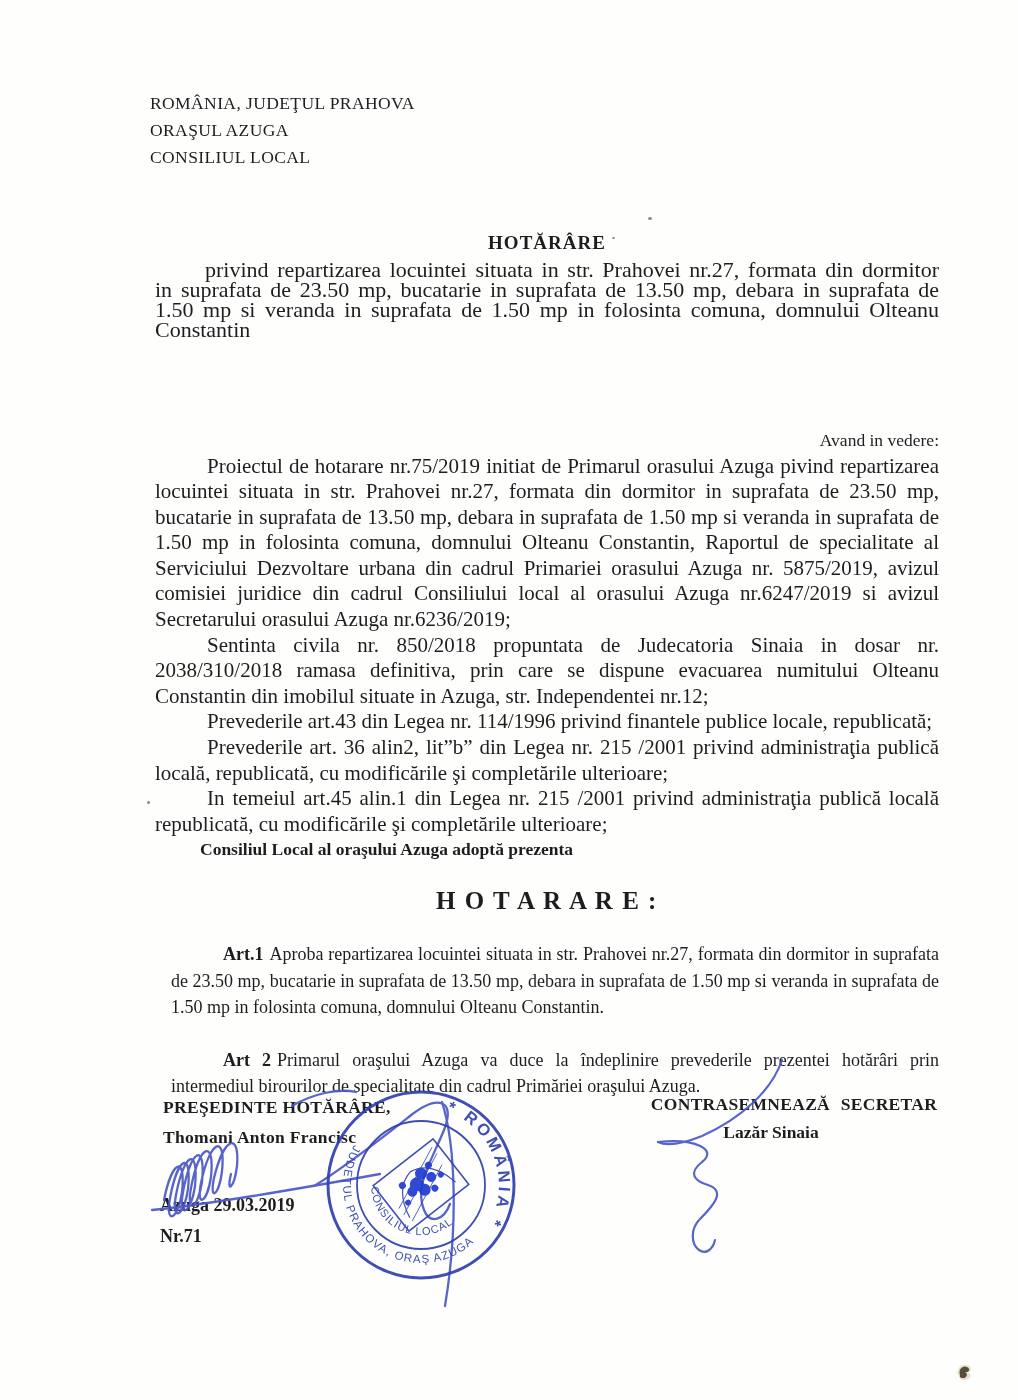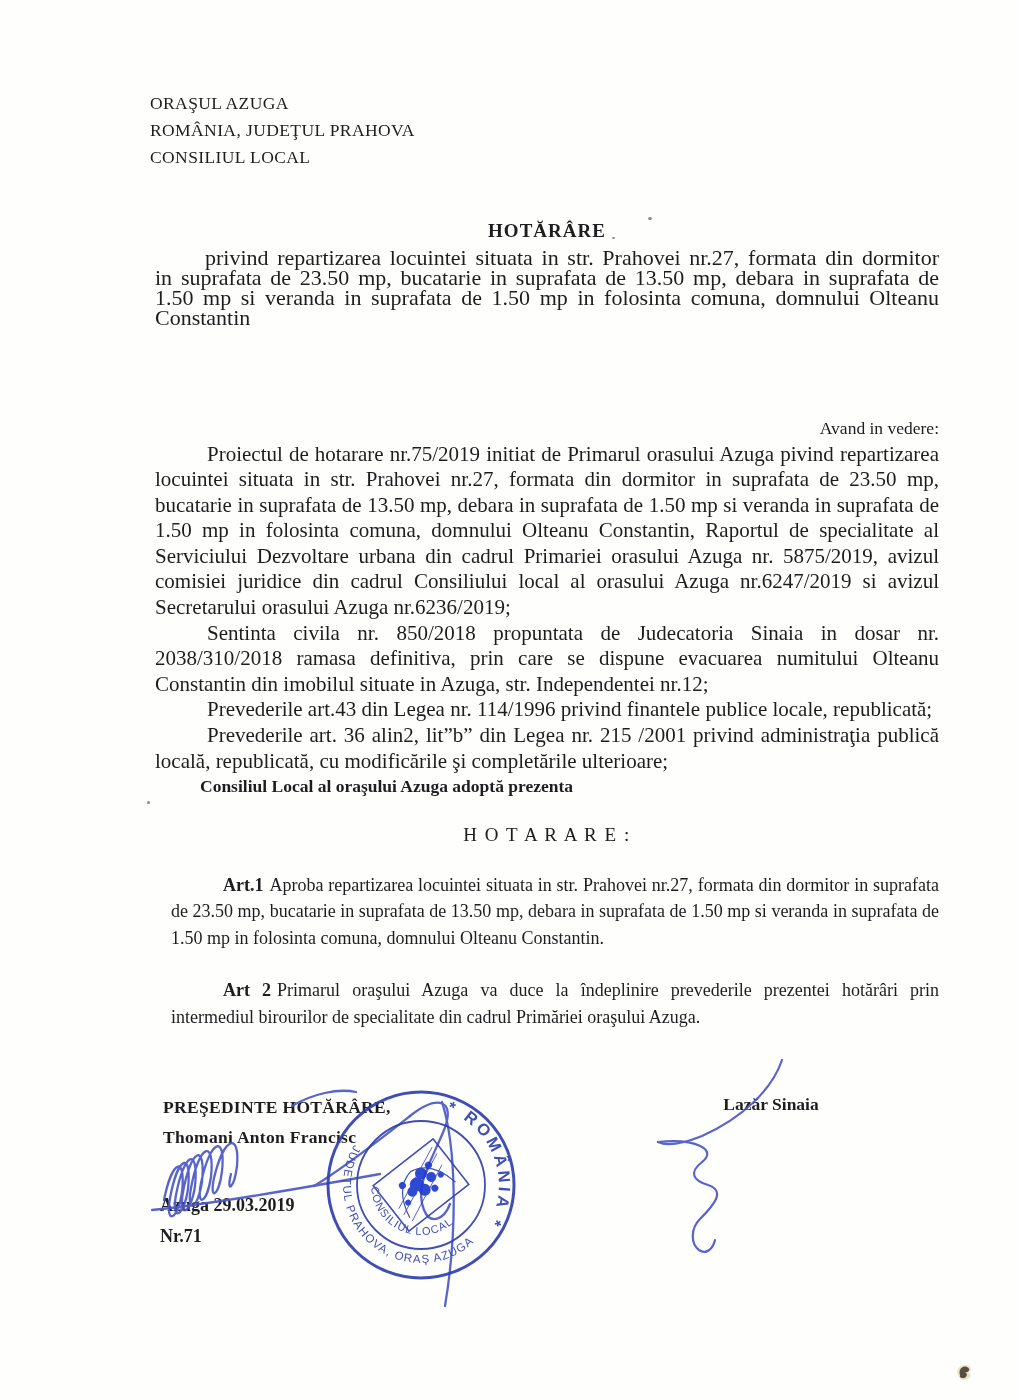--- a/index.html
+++ b/index.html
@@ -3,76 +3,78 @@
 <meta charset="utf-8">
 <style>
   html,body{margin:0;padding:0;}
   body{background:#ffffff;}
   .page{
     position:relative;width:1018px;height:1400px;background:#fefefdl;
     background:#fefefd;overflow:hidden;
     font-family:"Liberation Serif", serif;color:#1d1d20;
   }
   .hdr{position:absolute;left:150px;top:90px;font-size:17.5px;line-height:27px;letter-spacing:.4px;}
-  .content{position:absolute;left:155px;top:220px;width:784px;}
+  .content{position:absolute;left:155px;top:232px;width:784px;}
   .doc-title{text-align:center;font-weight:bold;font-size:19px;letter-spacing:1px;margin:0;}
   .subtitle{margin:6px 0 0 0;text-align:justify;text-indent:50px;font-size:22px;line-height:20px;word-spacing:2px;}
   .preamble-label{margin:88px 0 0 0;text-indent:52px;font-size:17.5px;line-height:25.5px;text-align:right;}
   .recitals p{margin:0;text-align:justify;text-indent:52px;font-size:21px;line-height:25.6px;}
   .adoption{margin:0;font-weight:bold;text-indent:45px;font-size:17.5px;line-height:25.6px;}
-  .decision-heading{margin:24px 0 0 0;text-align:center;font-weight:normal;font-size:19px;letter-spacing:1.5px;}
+  .decision-heading{margin:24px 0 0 0;text-align:center;font-weight:bold;font-size:25px;letter-spacing:1.5px;}
   .article{margin:26px 0 0 16px;text-align:justify;text-indent:52px;font-size:18px;line-height:26.5px;}
   .article .art-label{font-weight:bold;margin-right:6px;}
   .sig-president{position:absolute;left:163px;top:1092px;font-weight:bold;font-size:17.5px;line-height:30px;letter-spacing:.3px;}
   .sig-secretary{position:absolute;left:648px;top:1090px;width:292px;text-align:center;font-weight:bold;font-size:17.5px;line-height:28px;}
   .sig-secretary .sec-title{word-spacing:6px;letter-spacing:.3px;}
   .sig-secretary .sec-name{padding-right:46px;}
   .footer-block{position:absolute;left:160px;top:1190px;font-weight:bold;font-size:18px;line-height:31px;}
   .ink{position:absolute;pointer-events:none;}
   .speck{position:absolute;background:#8a8a88;border-radius:50%;}
 </style>
 </head>
 <body>
 
 <div class="page">
 
   <div class="hdr">
+    <div>ROMÂNIA, JUDEŢUL PRAHOVA</div>
     <div>ORAŞUL AZUGA</div>
-    <div>ROMÂNIA, JUDEŢUL PRAHOVA</div>
     <div>CONSILIUL LOCAL</div>
   </div>
 
   <div class="content">
     <p class="doc-title">HOTĂRÂRE</p>
     <p class="subtitle">privind repartizarea locuintei situata in str. Prahovei nr.27, formata din dormitor in suprafata de 23.50 mp, bucatarie in suprafata de 13.50 mp, debara in suprafata de 1.50 mp si veranda in suprafata de 1.50 mp in folosinta comuna, domnului Olteanu Constantin</p>
 
     <p class="preamble-label">Avand in vedere:</p>
 
     <div class="recitals">
       <p>Proiectul de hotarare nr.75/2019 initiat de Primarul orasului Azuga pivind repartizarea locuintei situata in str. Prahovei nr.27, formata din dormitor in suprafata de 23.50 mp, bucatarie in suprafata de 13.50 mp, debara in suprafata de 1.50 mp si veranda in suprafata de 1.50 mp in folosinta comuna, domnului Olteanu Constantin, Raportul de specialitate al Serviciului Dezvoltare urbana din cadrul Primariei orasului Azuga nr. 5875/2019, avizul comisiei juridice din cadrul Consiliului local al orasului Azuga nr.6247/2019 si avizul Secretarului orasului Azuga nr.6236/2019;</p>
       <p>Sentinta civila nr. 850/2018 propuntata de Judecatoria Sinaia in dosar nr. 2038/310/2018 ramasa definitiva, prin care se dispune evacuarea numitului Olteanu Constantin din imobilul situate in Azuga, str. Independentei nr.12;</p>
       <p>Prevederile art.43 din Legea nr. 114/1996 privind finantele publice locale, republicată;</p>
       <p>Prevederile art. 36 alin2, lit”b” din Legea nr. 215 /2001 privind administraţia publică locală, republicată, cu modificările şi completările ulterioare;</p>
+      <p>In temeiul art.45 alin.1 din Legea nr. 215 /2001 privind administraţia publică locală republicată, cu modificările şi completările ulterioare;</p>
     </div>
 
     <p class="adoption">Consiliul Local al oraşului Azuga adoptă prezenta</p>
 
     <p class="decision-heading">H O T A R A R E :</p>
 
     <p class="article"><span class="art-label">Art.1</span><span>Aproba repartizarea locuintei situata in str. Prahovei nr.27, formata din dormitor in suprafata de 23.50 mp, bucatarie in suprafata de 13.50 mp, debara in suprafata de 1.50 mp si veranda in suprafata de 1.50 mp in folosinta comuna, domnului Olteanu Constantin.</span></p>
 
     <p class="article"><span class="art-label">Art 2</span><span>Primarul oraşului Azuga va duce la îndeplinire prevederile prezentei hotărâri prin intermediul birourilor de specialitate din cadrul Primăriei oraşului Azuga.</span></p>
   </div>
 
   <div class="sig-president">
     <div>PREŞEDINTE HOTĂRÂRE,</div>
     <div>Thomani Anton Francisc</div>
   </div>
 
   <div class="sig-secretary">
+    <div class="sec-title">CONTRASEMNEAZĂ SECRETAR</div>
     <div class="sec-name">Lazăr Sinaia</div>
   </div>
 
   <div class="footer-block">
     <div>Azuga 29.03.2019</div>
     <div>Nr.71</div>
   </div>
 
   <svg class="ink" style="left:142px;top:1076px;" width="372" height="238" viewBox="0 0 372 238">
     <g fill="none" stroke="#4a58c6" stroke-width="2.3" stroke-linecap="round" opacity="0.92">

